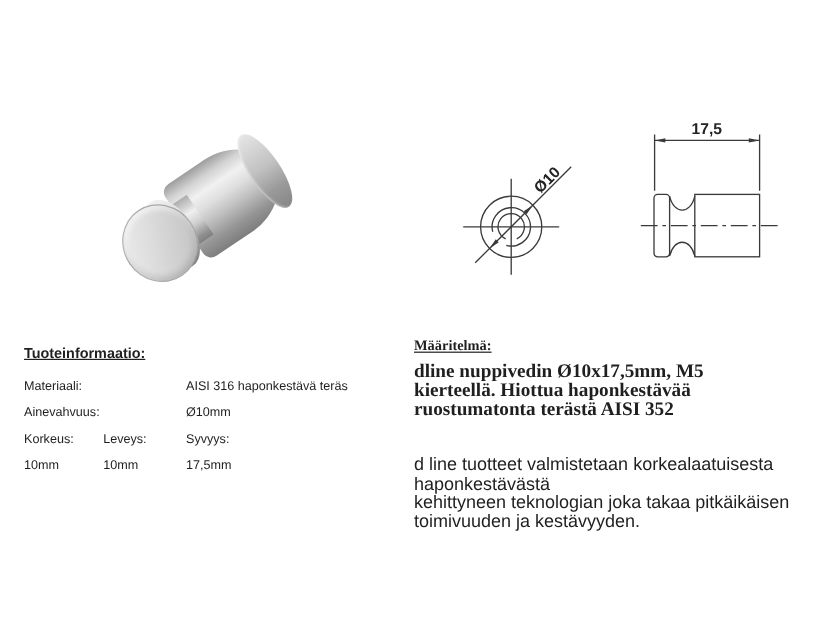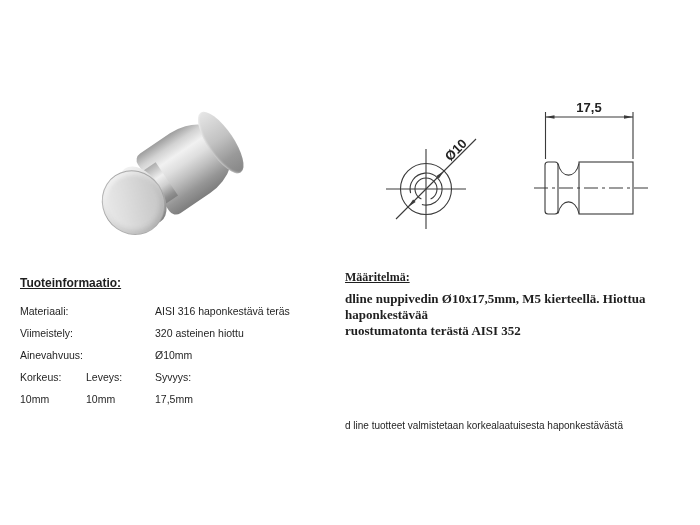--- a/index.html
+++ b/index.html
@@ -35,28 +35,28 @@
     background:linear-gradient(115deg,#ededed 5%,#dddddd 40%,#cdcdcd 70%,#c0c0c0 100%);
     box-shadow:inset 0 -3px 6px rgba(0,0,0,.16), inset 0 3px 5px rgba(255,255,255,.75);
     border:1px solid rgba(135,135,135,.55);
   }
   
   .tv{position:absolute;left:360px;top:122px;}
   .sv{position:absolute;left:523px;top:93px;}
   .dim-label{font:bold 13px "Liberation Sans","DejaVu Sans",sans-serif;fill:#222;}
   
   .info{position:absolute;left:20px;top:268px;width:300px;font-size:10.5px;line-height:22px;}
-  .sec-title{font-size:12px;font-weight:bold;text-decoration:underline;margin:4px 0 6px 0;}
+  .sec-title{font-size:12px;font-weight:bold;text-decoration:underline;margin:15px 0 6px 0;}
   .info-row{display:flex;height:22px;align-items:flex-end;}
   .info-c1{width:66px;}
   .info-c2{width:69px;margin-top:17px;}
   .info-c3{flex:1;}
   .definition{position:absolute;left:345px;top:266px;width:310px;font-family:Liberation Serif, serif;}
-  .definition .body{font-size:13px;font-weight:bold;line-height:16px;margin-top:6px;}
-  .description{position:absolute;left:345px;top:418px;width:340px;font-size:10px;line-height:15.5px;}
+  .definition .body{font-size:16px;font-weight:bold;line-height:16px;margin-top:6px;}
+  .description{position:absolute;left:345px;top:380px;width:340px;font-size:15px;line-height:15.5px;}
 </style>
 </head>
 <body>
 
 <div class="page">
 
   <div class="photo">
     <div class="knob">
       <div class="knob-body"></div>
       <div class="knob-back"></div>
@@ -101,25 +101,20 @@
   </svg>
 
   <div class="info">
     <div class="sec-title">Tuoteinformaatio:</div>
     <div class="info-row">
       <span class="info-c1">Materiaali:</span>
       <span class="info-c2"></span>
       <span class="info-c3">AISI 316 haponkestävä teräs</span>
     </div>
     <div class="info-row">
-      <span class="info-c1">Viimeistely:</span>
-      <span class="info-c2"></span>
-      <span class="info-c3">320 asteinen hiottu</span>
-    </div>
-    <div class="info-row">
       <span class="info-c1">Ainevahvuus:</span>
       <span class="info-c2"></span>
       <span class="info-c3">Ø10mm</span>
     </div>
     <div class="info-row">
       <span class="info-c1">Korkeus:</span>
       <span class="info-c2">Leveys:</span>
       <span class="info-c3">Syvyys:</span>
     </div>
     <div class="info-row">
@@ -132,15 +127,16 @@
   <div class="definition">
     <div class="sec-title">Määritelmä:</div>
     <div class="body">
       <div>dline nuppivedin Ø10x17,5mm, M5 kierteellä. Hiottua haponkestävää</div>
       <div>ruostumatonta terästä AISI 352</div>
     </div>
   </div>
 
   <div class="description">
     <div>d line tuotteet valmistetaan korkealaatuisesta haponkestävästä</div>
+    <div>kehittyneen teknologian joka takaa pitkäikäisen toimivuuden ja kestävyyden.</div>
   </div>
 
 </div>
 
 </body></html>

